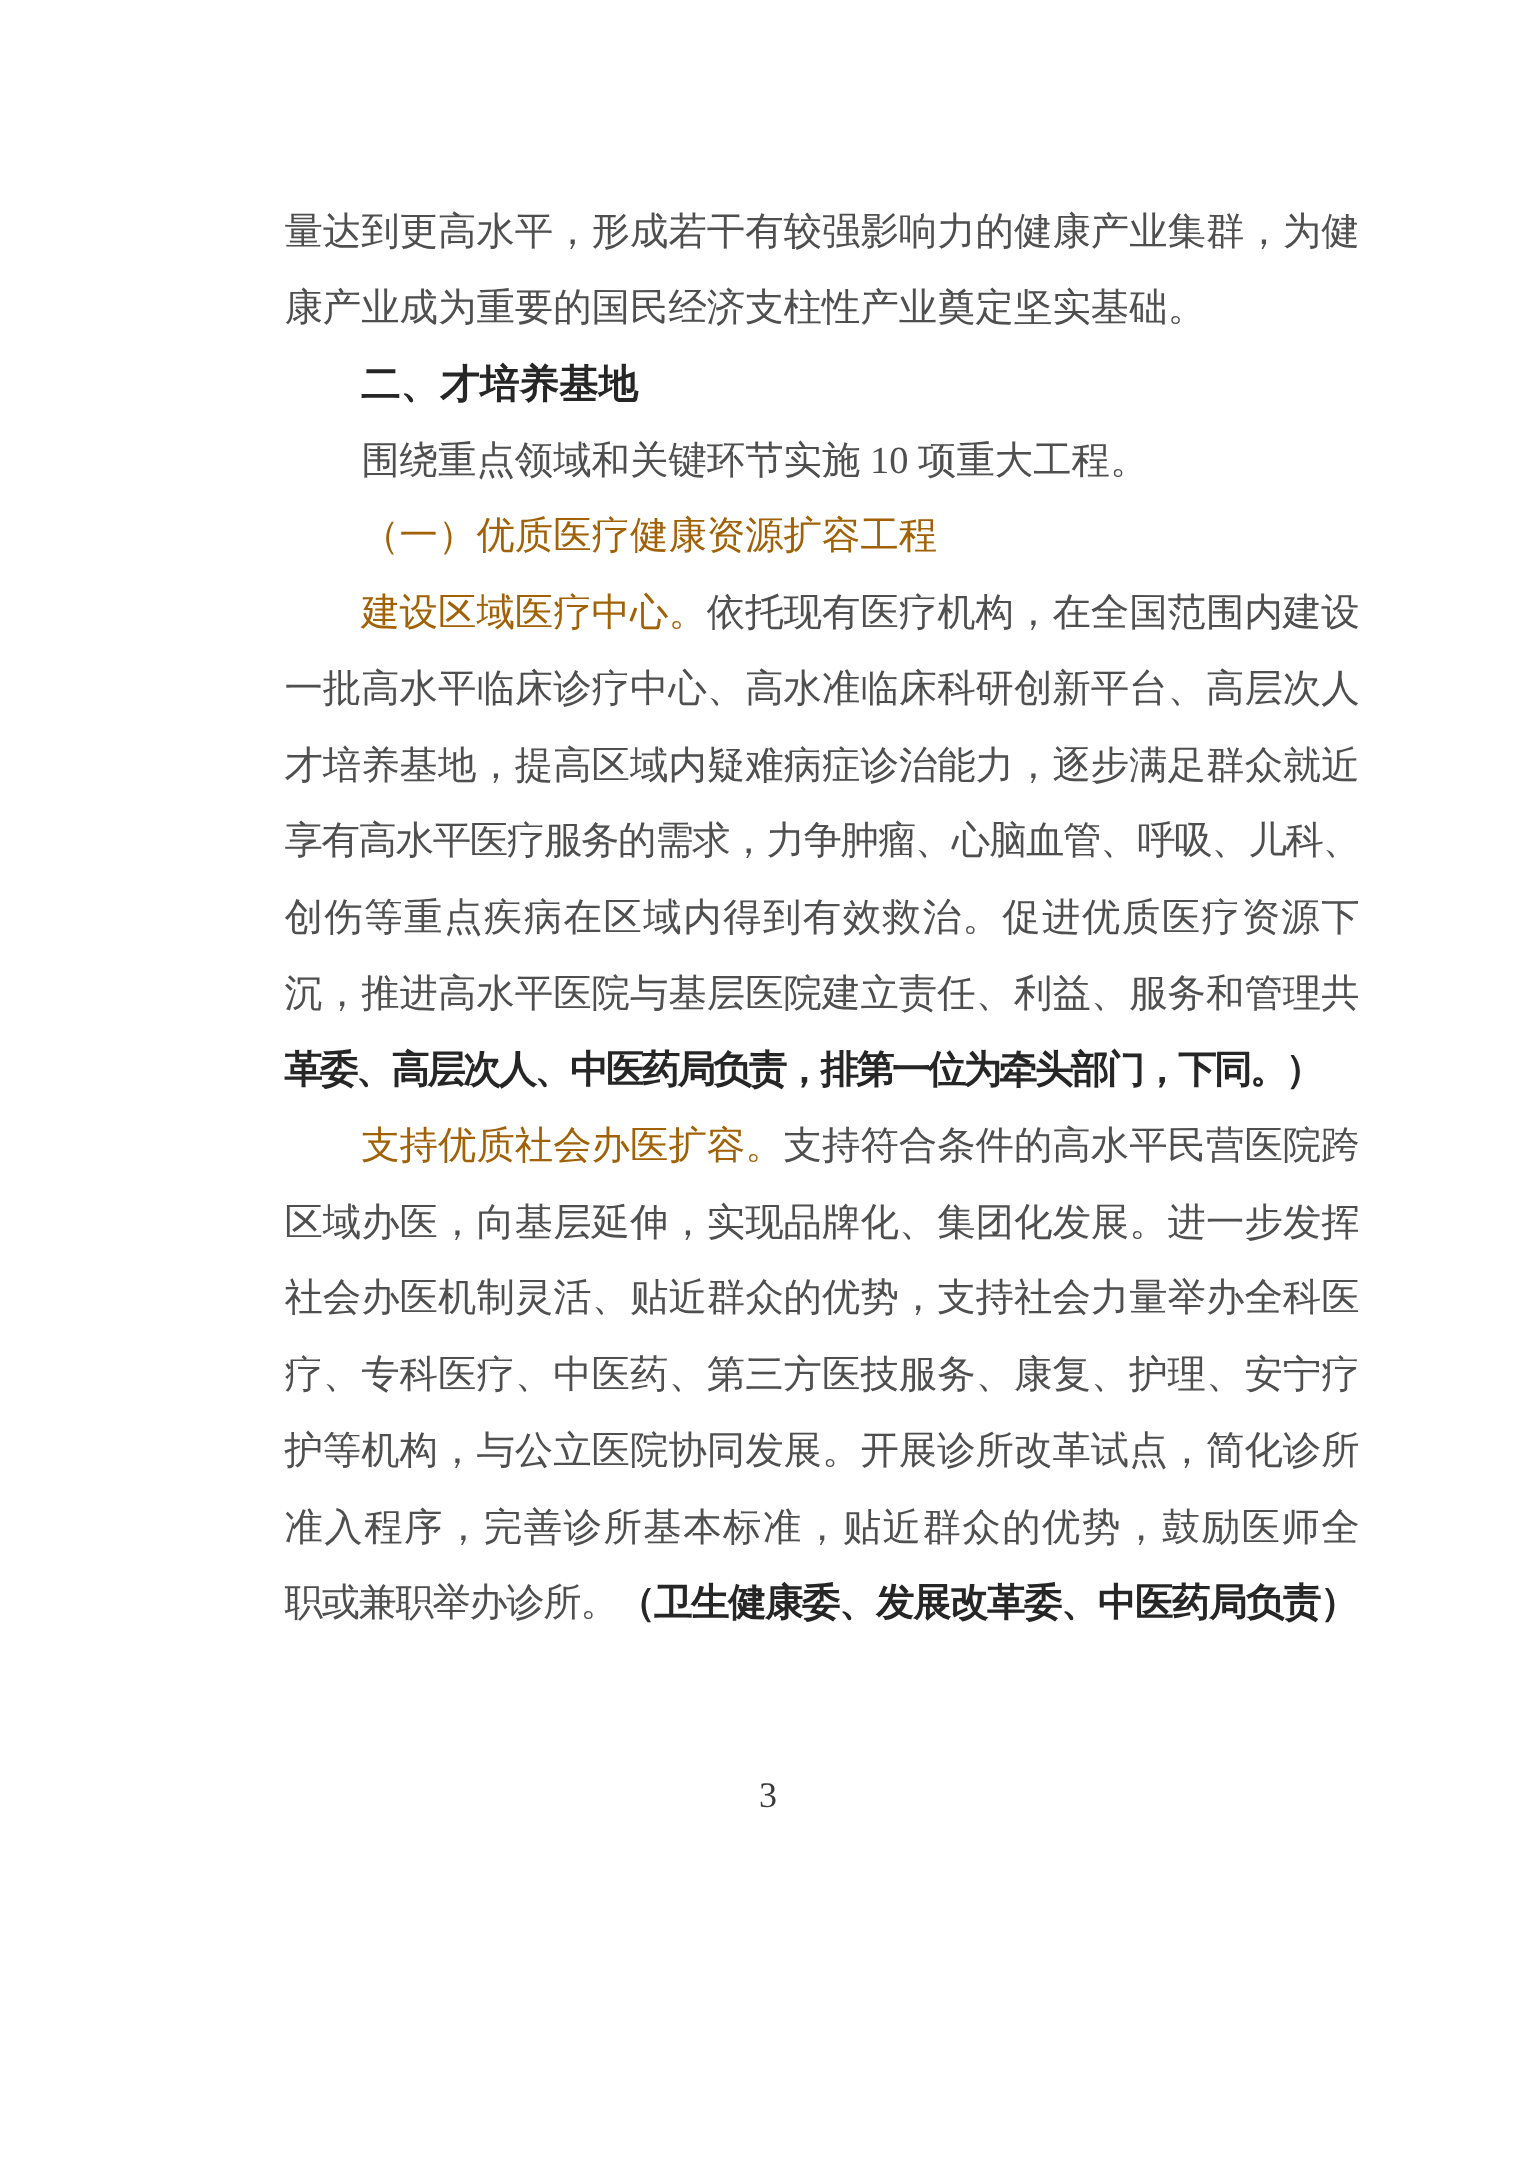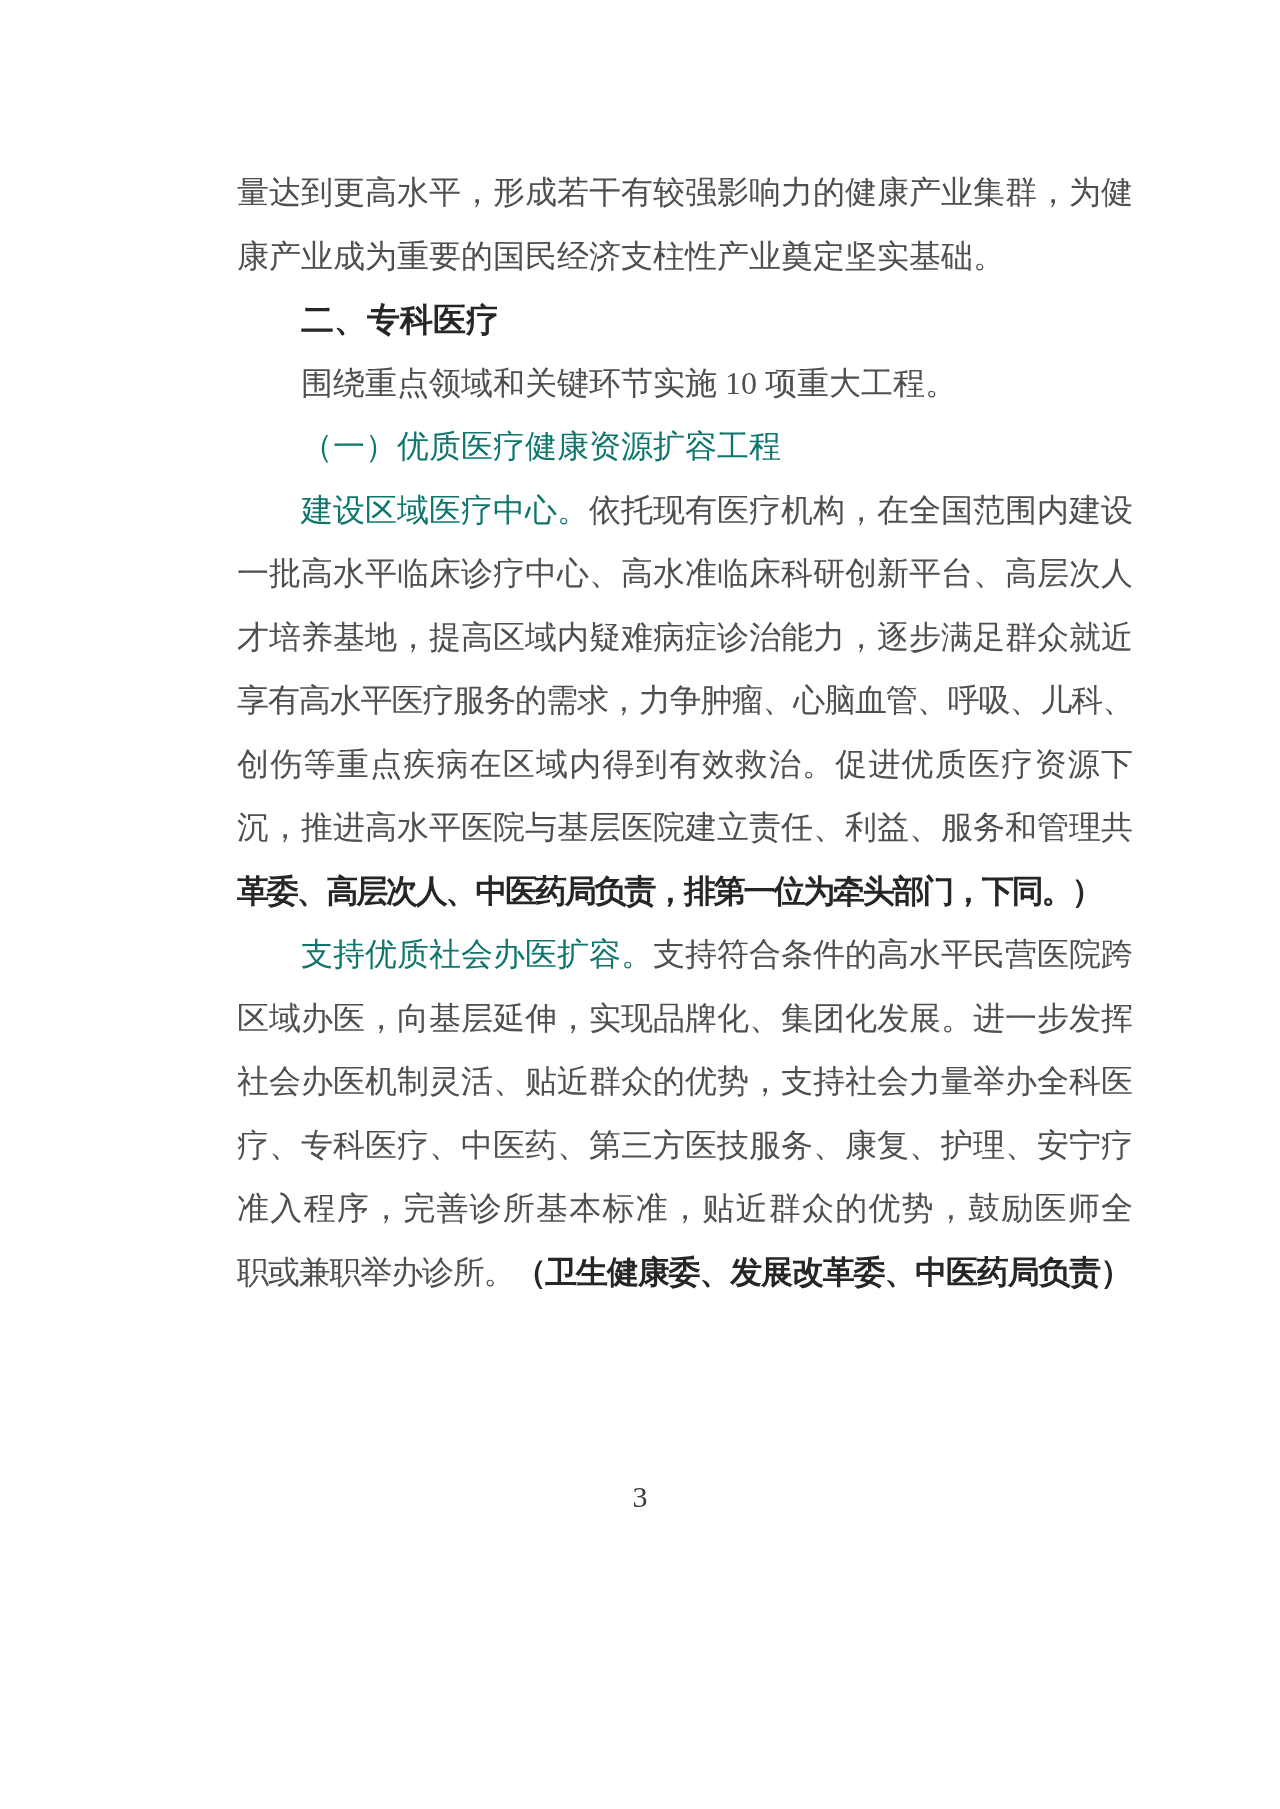--- a/index.html
+++ b/index.html
@@ -45,51 +45,52 @@
   }
   .line.subheading {
     color: #3d3d3d;
   }
   .run.hei {
     font-family: "Liberation Sans", "DejaVu Sans", sans-serif;
     font-weight: 700;
     color: #262626;
   }
   .run.kai {
-    color: #0f766e;
+    color: #a16207;
   }
   .page-footer {
     position: absolute;
     left: 0;
     top: 1480px;
     width: 1280px;
     text-align: center;
     font-family: "Liberation Serif", "DejaVu Serif", serif;
     font-size: 30px;
     color: #3a3a3a;
   }
 </style>
 </head>
 <body>
 
 <div class="page">
   <div class="text-block">
       <div class="line fill"><span class="run body">量达到更高水平，形成若干有较强影响力的健康产业集群，为健</span></div>
       <div class="line "><span class="run body">康产业成为重要的国民经济支柱性产业奠定坚实基础。</span></div>
-      <div class="line heading indent"><span class="run hei">二、专科医疗</span></div>
+      <div class="line heading indent"><span class="run hei">二、才培养基地</span></div>
       <div class="line indent"><span class="run body">围绕重点领域和关键环节实施 10 项重大工程。</span></div>
       <div class="line subheading indent"><span class="run kai">（一）优质医疗健康资源扩容工程</span></div>
       <div class="line indent fill"><span class="run kai">建设区域医疗中心。</span><span class="run body">依托现有医疗机构，在全国范围内建设</span></div>
       <div class="line fill"><span class="run body">一批高水平临床诊疗中心、高水准临床科研创新平台、高层次人</span></div>
       <div class="line fill"><span class="run body">才培养基地，提高区域内疑难病症诊治能力，逐步满足群众就近</span></div>
       <div class="line fill" style="letter-spacing: -1.17241px;"><span class="run body">享有高水平医疗服务的需求，力争肿瘤、心脑血管、呼吸、儿科、</span></div>
       <div class="line fill"><span class="run body">创伤等重点疾病在区域内得到有效救治。促进优质医疗资源下</span></div>
       <div class="line fill"><span class="run body">沉，推进高水平医院与基层医院建立责任、利益、服务和管理共</span></div>
       <div class="line " style="letter-spacing: -2.2px;"><span class="run hei">革委、高层次人、中医药局负责，排第一位为牵头部门，下同。）</span></div>
       <div class="line indent fill"><span class="run kai">支持优质社会办医扩容。</span><span class="run body">支持符合条件的高水平民营医院跨</span></div>
       <div class="line fill"><span class="run body">区域办医，向基层延伸，实现品牌化、集团化发展。进一步发挥</span></div>
       <div class="line fill"><span class="run body">社会办医机制灵活、贴近群众的优势，支持社会力量举办全科医</span></div>
       <div class="line fill"><span class="run body">疗、专科医疗、中医药、第三方医技服务、康复、护理、安宁疗</span></div>
+      <div class="line fill"><span class="run body">护等机构，与公立医院协同发展。开展诊所改革试点，简化诊所</span></div>
       <div class="line fill"><span class="run body">准入程序，完善诊所基本标准，贴近群众的优势，鼓励医师全</span></div>
       <div class="line " style="letter-spacing: -1.17241px;"><span class="run body">职或兼职举办诊所。</span><span class="run hei">（卫生健康委、发展改革委、中医药局负责）</span></div>
     </div>
   <div class="page-footer">3</div>
 </div>
 
 </body></html>

